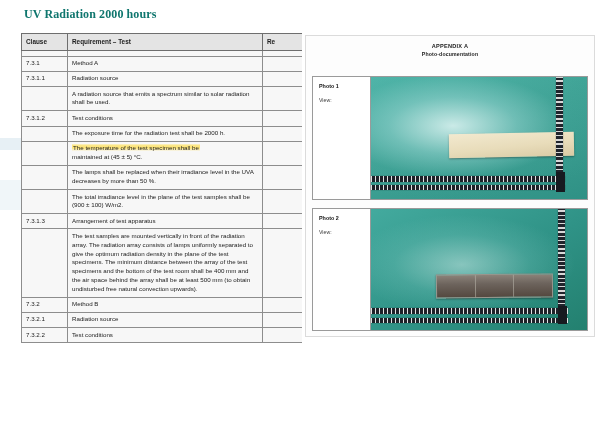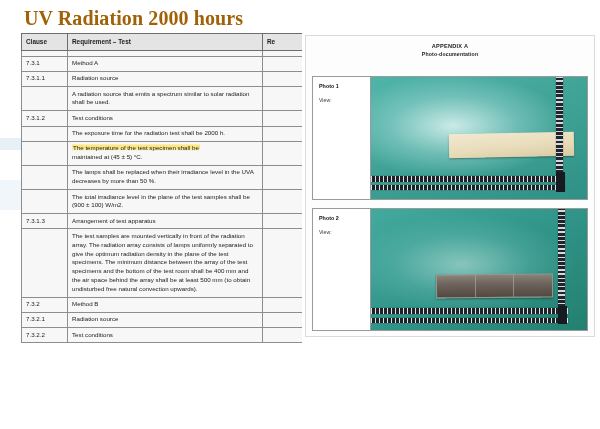--- a/index.html
+++ b/index.html
@@ -16,22 +16,22 @@
     -webkit-font-smoothing: antialiased;
   }
 
   
   .page-title {
     position: absolute;
     left: 24px;
     top: 7px;
     font-family: "Liberation Serif", serif;
     font-weight: bold;
-    font-size: 20px;
-    color: #a16207;
+    font-size: 12px;
+    color: #0f766e;
     letter-spacing: 0.1px;
     white-space: nowrap;
   }
 
   
   .doc-left {
     position: absolute;
     left: 0px;
     top: 30px;
     width: 302px;

